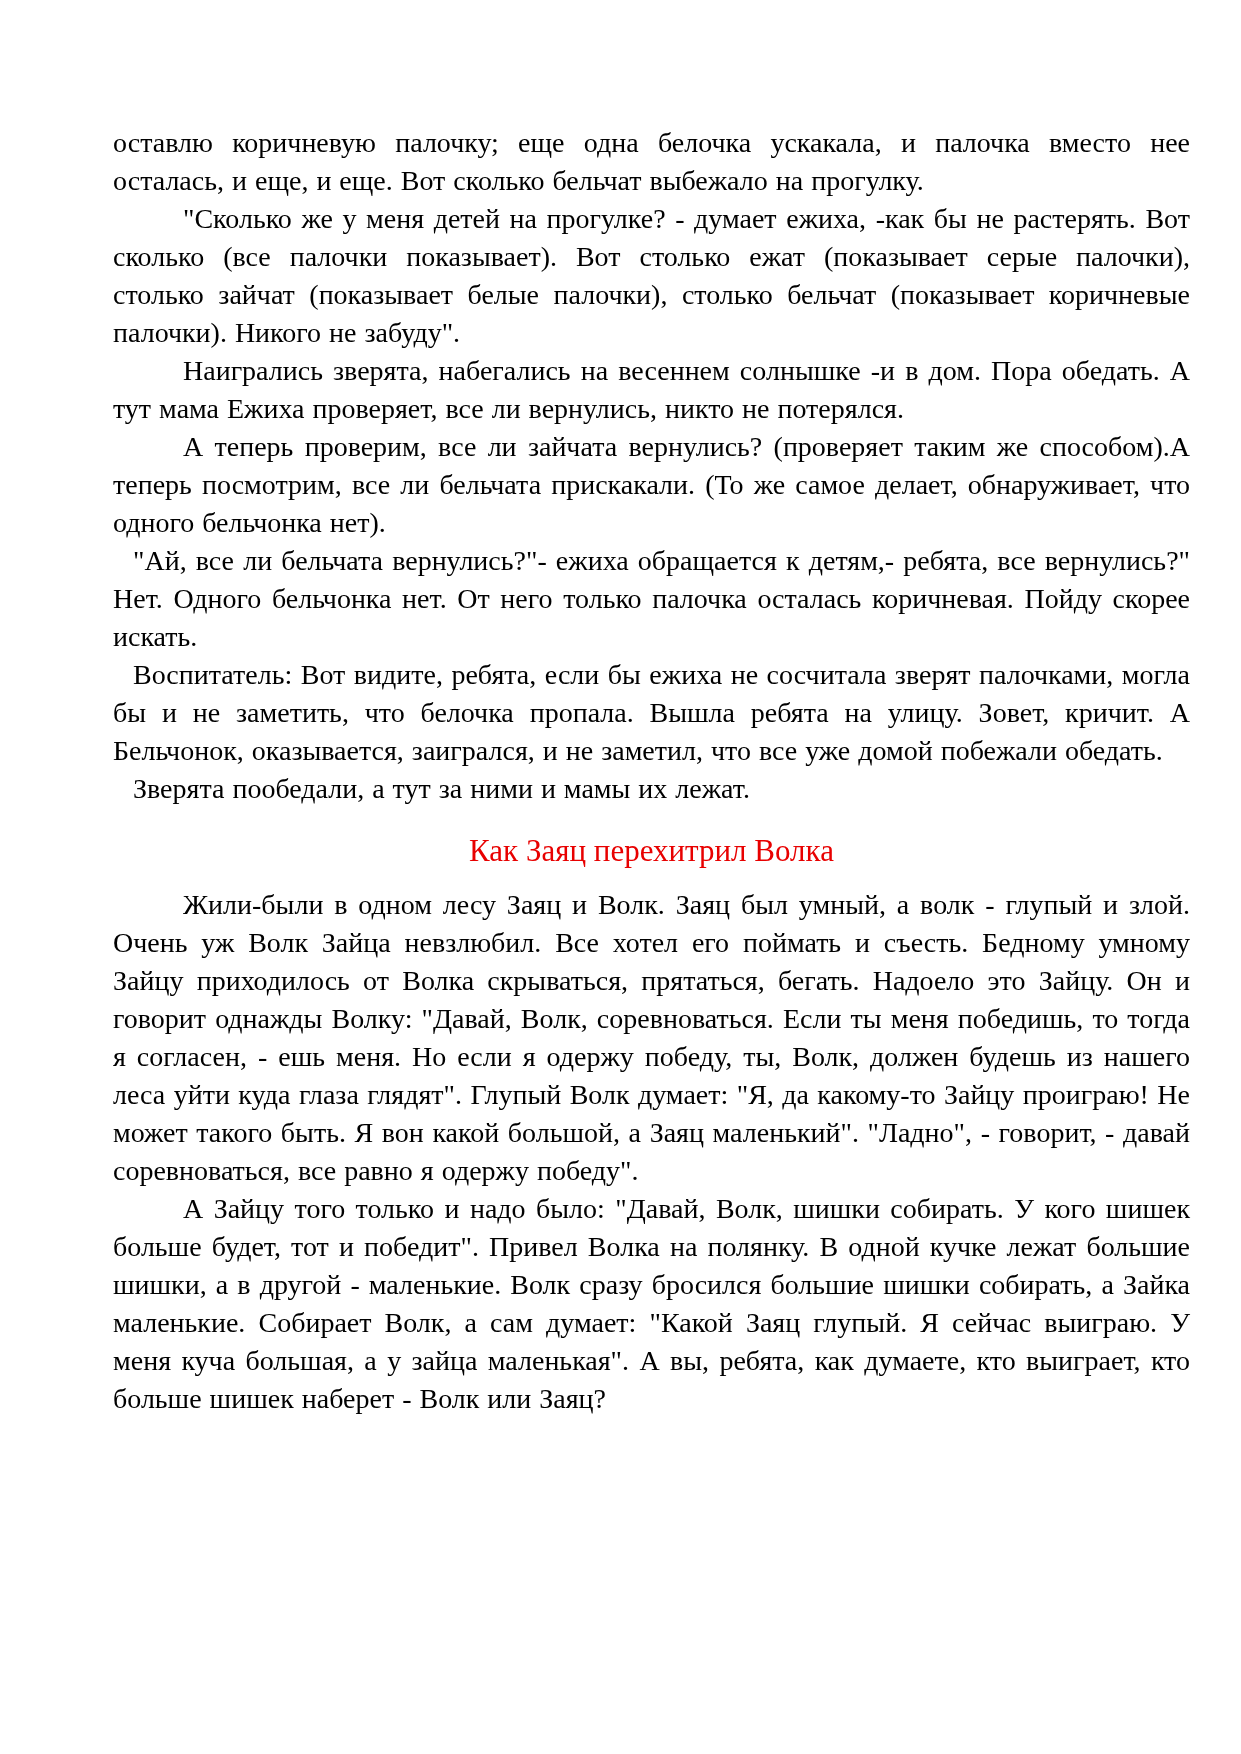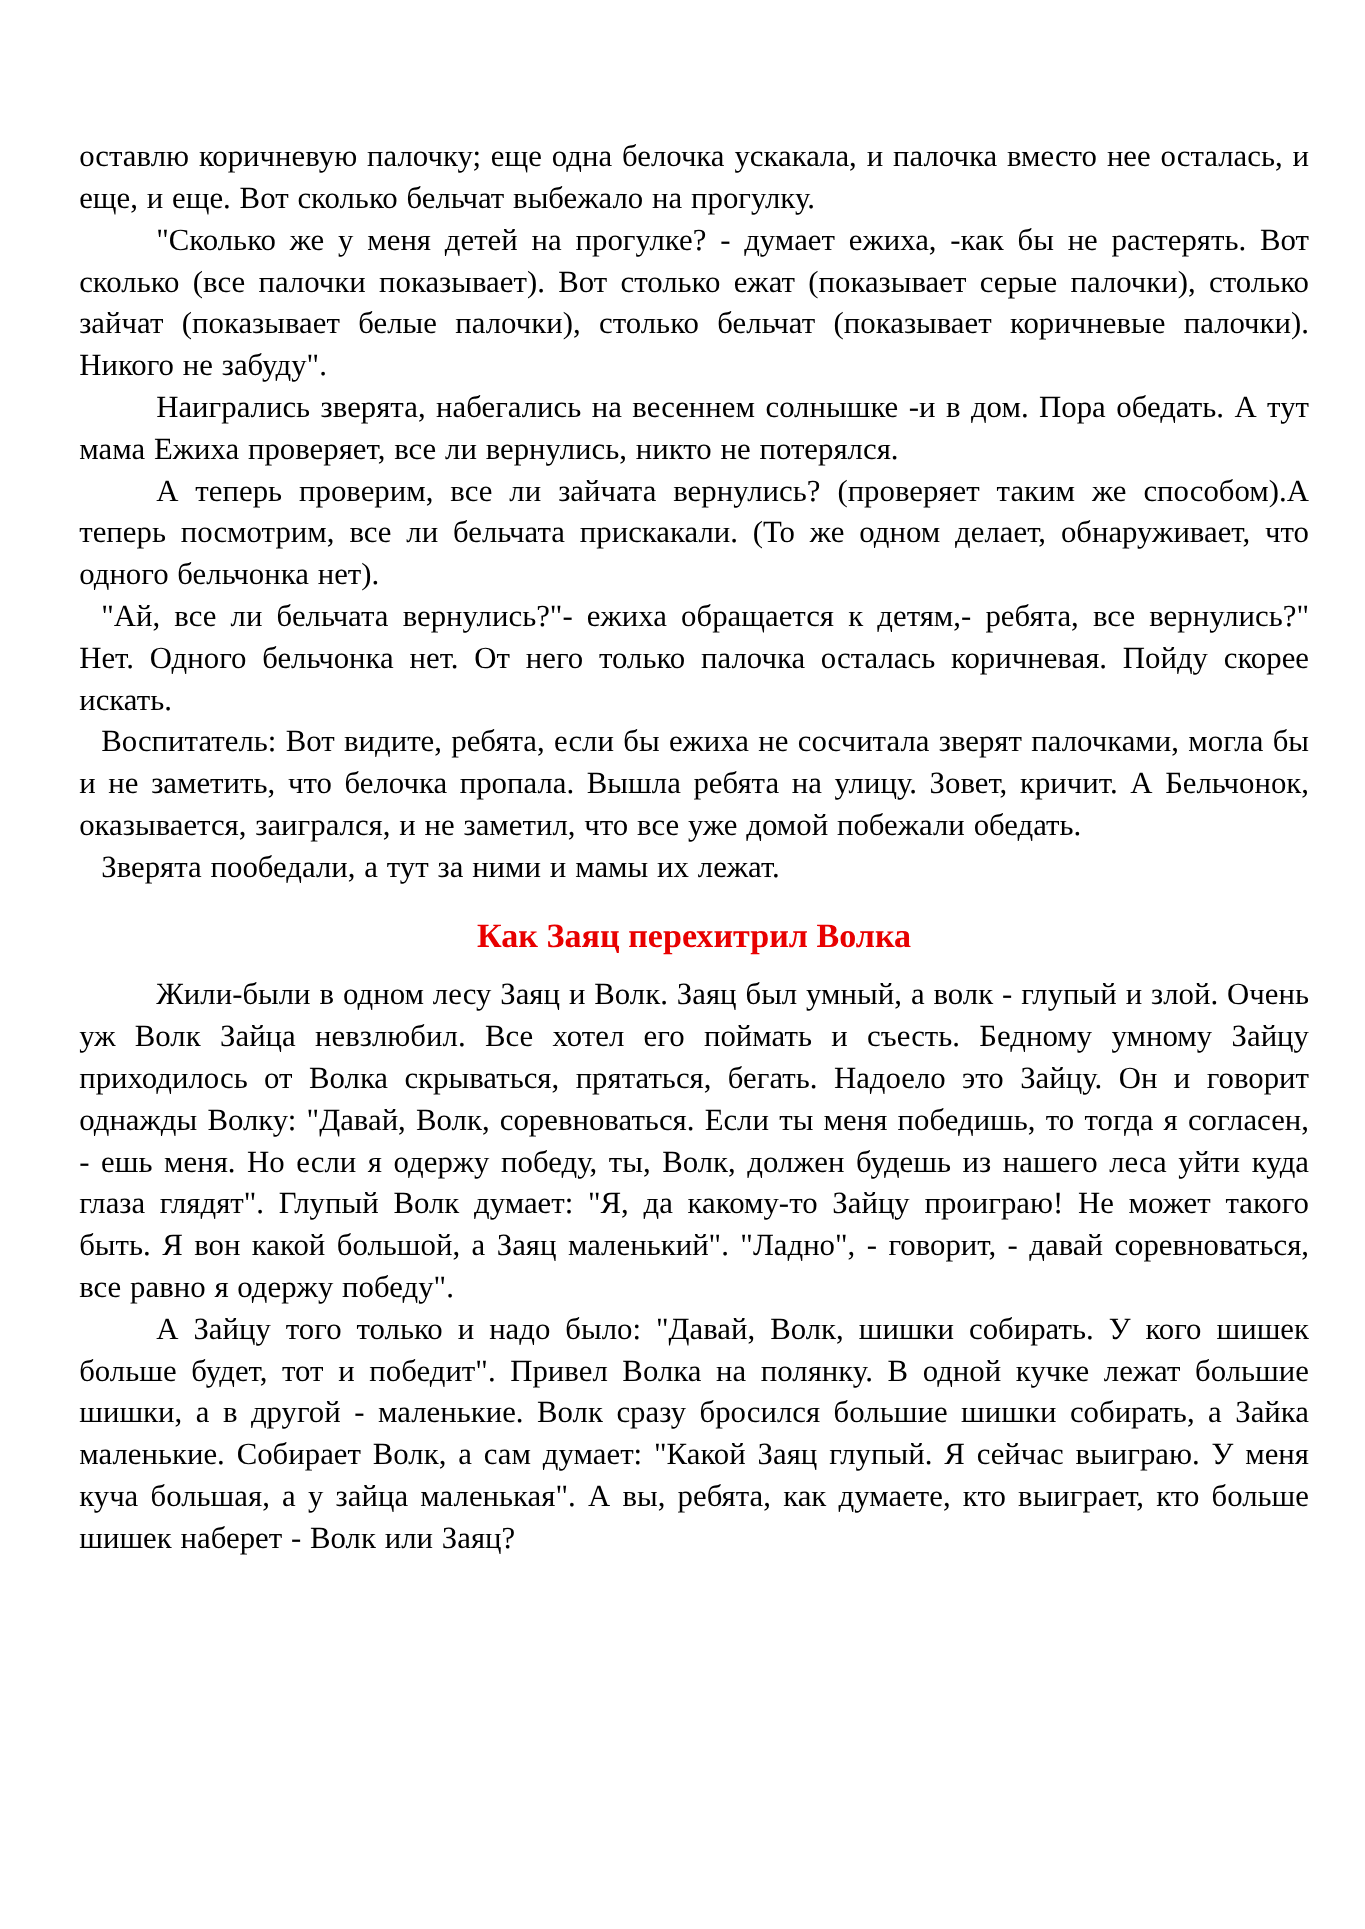--- a/index.html
+++ b/index.html
@@ -6,55 +6,55 @@
     margin: 0;
     padding: 0;
     background: #ffffff;
   }
   .page {
     position: relative;
     width: 1241px;
     height: 1754px;
     background: #ffffff;
     box-sizing: border-box;
-    padding: 124px 51px 0 72px;
+    padding: 124px 51px 0 113px;
     font-family: "Liberation Serif", "DejaVu Serif", serif;
     color: #000000;
     overflow: hidden;
   }
   .para {
     margin: 0;
     font-size: 28px;
     line-height: 38px;
     text-align: justify;
     word-spacing: 1px;
   }
   .ind-lg { text-indent: 70px; }
   .ind-sm { text-indent: 20px; }
   .story-title {
     font-size: 31px;
     line-height: 38px;
-    font-weight: bold;
+    font-weight: normal;
     text-align: center;
     margin: 24px 0 16px 0;
   }
 </style>
 </head>
 <body>
 
 <div class="page">
 
   <p class="para">оставлю коричневую палочку; еще одна белочка ускакала, и палочка вместо нее осталась, и еще, и еще. Вот сколько бельчат выбежало на прогулку.</p>
 
   <p class="para ind-lg">"Сколько же у меня детей на прогулке? - думает ежиха, -как бы не растерять. Вот сколько (все палочки показывает). Вот столько ежат (показывает серые палочки), столько зайчат (показывает белые палочки), столько бельчат (показывает коричневые палочки). Никого не забуду".</p>
 
   <p class="para ind-lg">Наигрались зверята, набегались на весеннем солнышке -и в дом. Пора обедать. А тут мама Ежиха проверяет, все ли вернулись, никто не потерялся.</p>
 
 
-  <p class="para ind-lg">А теперь проверим, все ли зайчата вернулись? (проверяет таким же способом).А теперь посмотрим, все ли бельчата прискакали. (То же одном делает, обнаруживает, что одного бельчонка нет).</p>
+  <p class="para ind-lg">А теперь проверим, все ли зайчата вернулись? (проверяет таким же способом).А теперь посмотрим, все ли бельчата прискакали. (То же самое делает, обнаруживает, что одного бельчонка нет).</p>
 
   <p class="para ind-sm">"Ай, все ли бельчата вернулись?"- ежиха обращается к детям,- ребята, все вернулись?" Нет. Одного бельчонка нет. От него только палочка осталась коричневая. Пойду скорее искать.</p>
 
   <p class="para ind-sm">Воспитатель: Вот видите, ребята, если бы ежиха не сосчитала зверят палочками, могла бы и не заметить, что белочка пропала. Вышла ребята на улицу. Зовет, кричит. А Бельчонок, оказывается, заигрался, и не заметил, что все уже домой побежали обедать.</p>
 
 
   <p class="para ind-sm">Зверята пообедали, а тут за ними и мамы их лежат.</p>
 
   <h1 class="story-title" style="color: rgb(232, 0, 0);">Как Заяц перехитрил Волка</h1>
 

